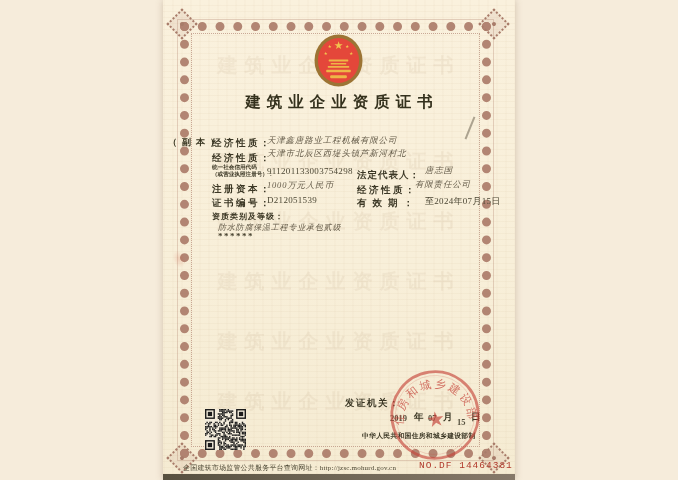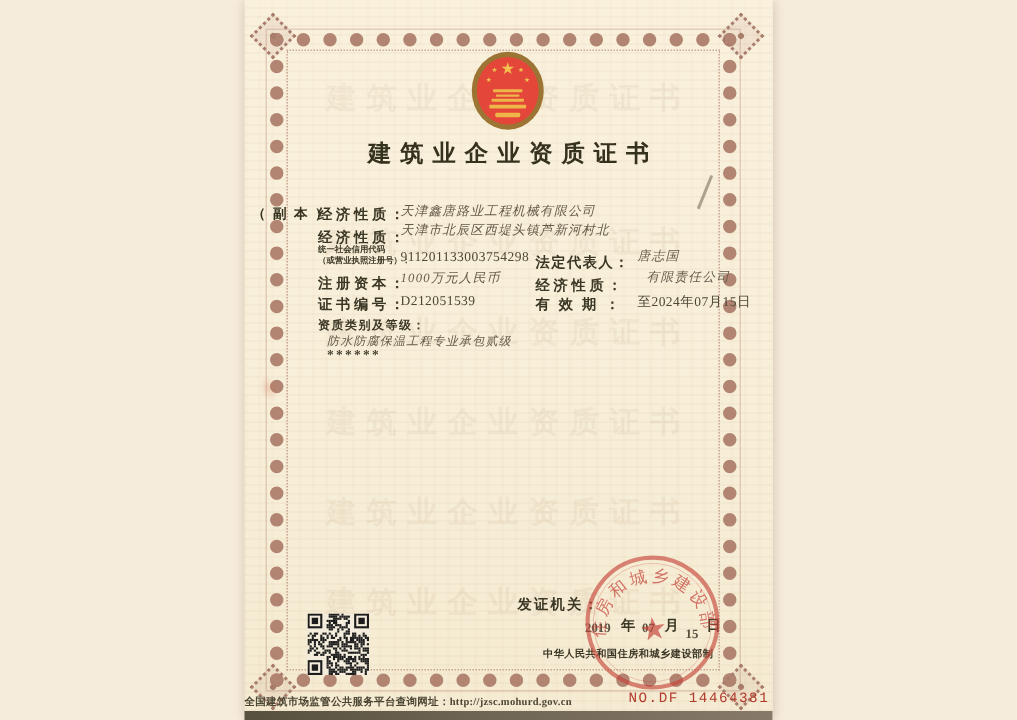--- a/index.html
+++ b/index.html
@@ -37,21 +37,21 @@
   .lbl{position:absolute;font-size:9.5px;font-weight:bold;color:#3b3725;
        letter-spacing:2.5px;white-space:nowrap;}
   .lbl.narrow{letter-spacing:1px;text-align:right;}
   .lbl.tiny{font-size:5.6px;line-height:6.6px;letter-spacing:0;}
   .val{position:absolute;font-size:8.5px;font-style:italic;color:#645b49;
        letter-spacing:.8px;white-space:nowrap;}
   .val.print{font-style:normal;color:#4d4835;letter-spacing:.3px;font-size:9px;}
   .stars{position:absolute;font-size:9px;font-weight:bold;letter-spacing:1.5px;color:#46412e;}
   .seal{position:absolute;left:225px;top:368px;width:94px;height:94px;opacity:.85;transform:rotate(-8deg);}
   .qr{position:absolute;left:42px;top:409px;width:41px;height:41px;}
-  .query{position:absolute;left:0;top:463px;font-size:7px;font-weight:bold;
+  .query{position:absolute;left:20px;top:463px;font-size:7px;font-weight:normal;
          color:#4b4633;letter-spacing:.2px;white-space:nowrap;text-align:right;}
   .serial{position:absolute;left:256px;top:460px;font-size:9.5px;letter-spacing:1px;
           color:#b13a2c;font-family:"Liberation Mono", monospace;white-space:nowrap;}
   .edge{position:absolute;left:0;bottom:0;width:100%;height:6px;
         background:linear-gradient(90deg,#57503f,#6e6554 45%,#86796a);}
   .date-unit{position:absolute;font-size:9.5px;font-weight:bold;color:#3b3725;}
   .date-num{position:absolute;font-size:8.5px;color:#55503e;font-weight:bold;}
   .pen-mark{position:absolute;left:306px;top:116px;width:1.5px;height:24px;
             background:rgba(110,100,82,.55);transform:rotate(22deg);}
   .smudge{position:absolute;left:10px;top:250px;width:12px;height:18px;transform:rotate(-20deg);
@@ -107,21 +107,21 @@
     <div>统一社会信用代码</div>
     <div>（或营业执照注册号）：</div>
   </div>
   <div class="val print" style="left:104px;top:166px">911201133003754298</div>
   <div class="lbl narrow" style="left:194px;top:169px">法定代表人：</div>
   <div class="val" style="left:262px;top:165px">唐志国</div>
 
   <div class="lbl" style="left:49px;top:183px">注册资本：</div>
   <div class="val" style="left:104px;top:180px">1000万元人民币</div>
   <div class="lbl" style="left:194px;top:184px">经济性质：</div>
-  <div class="val" style="left:268px;top:179px">有限责任公司</div>
+  <div class="val" style="left:252px;top:179px">有限责任公司</div>
 
   <div class="lbl" style="left:49px;top:197px">证书编号：</div>
   <div class="val print" style="left:104px;top:195px">D212051539</div>
   <div class="lbl" style="left:194px;top:197px;letter-spacing:6px">有效期：</div>
   <div class="val print" style="left:262px;top:195px">至2024年07月15日</div>
 
   <div class="lbl" style="left:49px;top:211px;font-size:8px;letter-spacing:1px">资质类别及等级：</div>
   <div class="val" style="left:55px;top:222px;font-size:8px">防水防腐保温工程专业承包贰级</div>
   <div class="stars" style="left:55px;top:231px">******</div>
 

